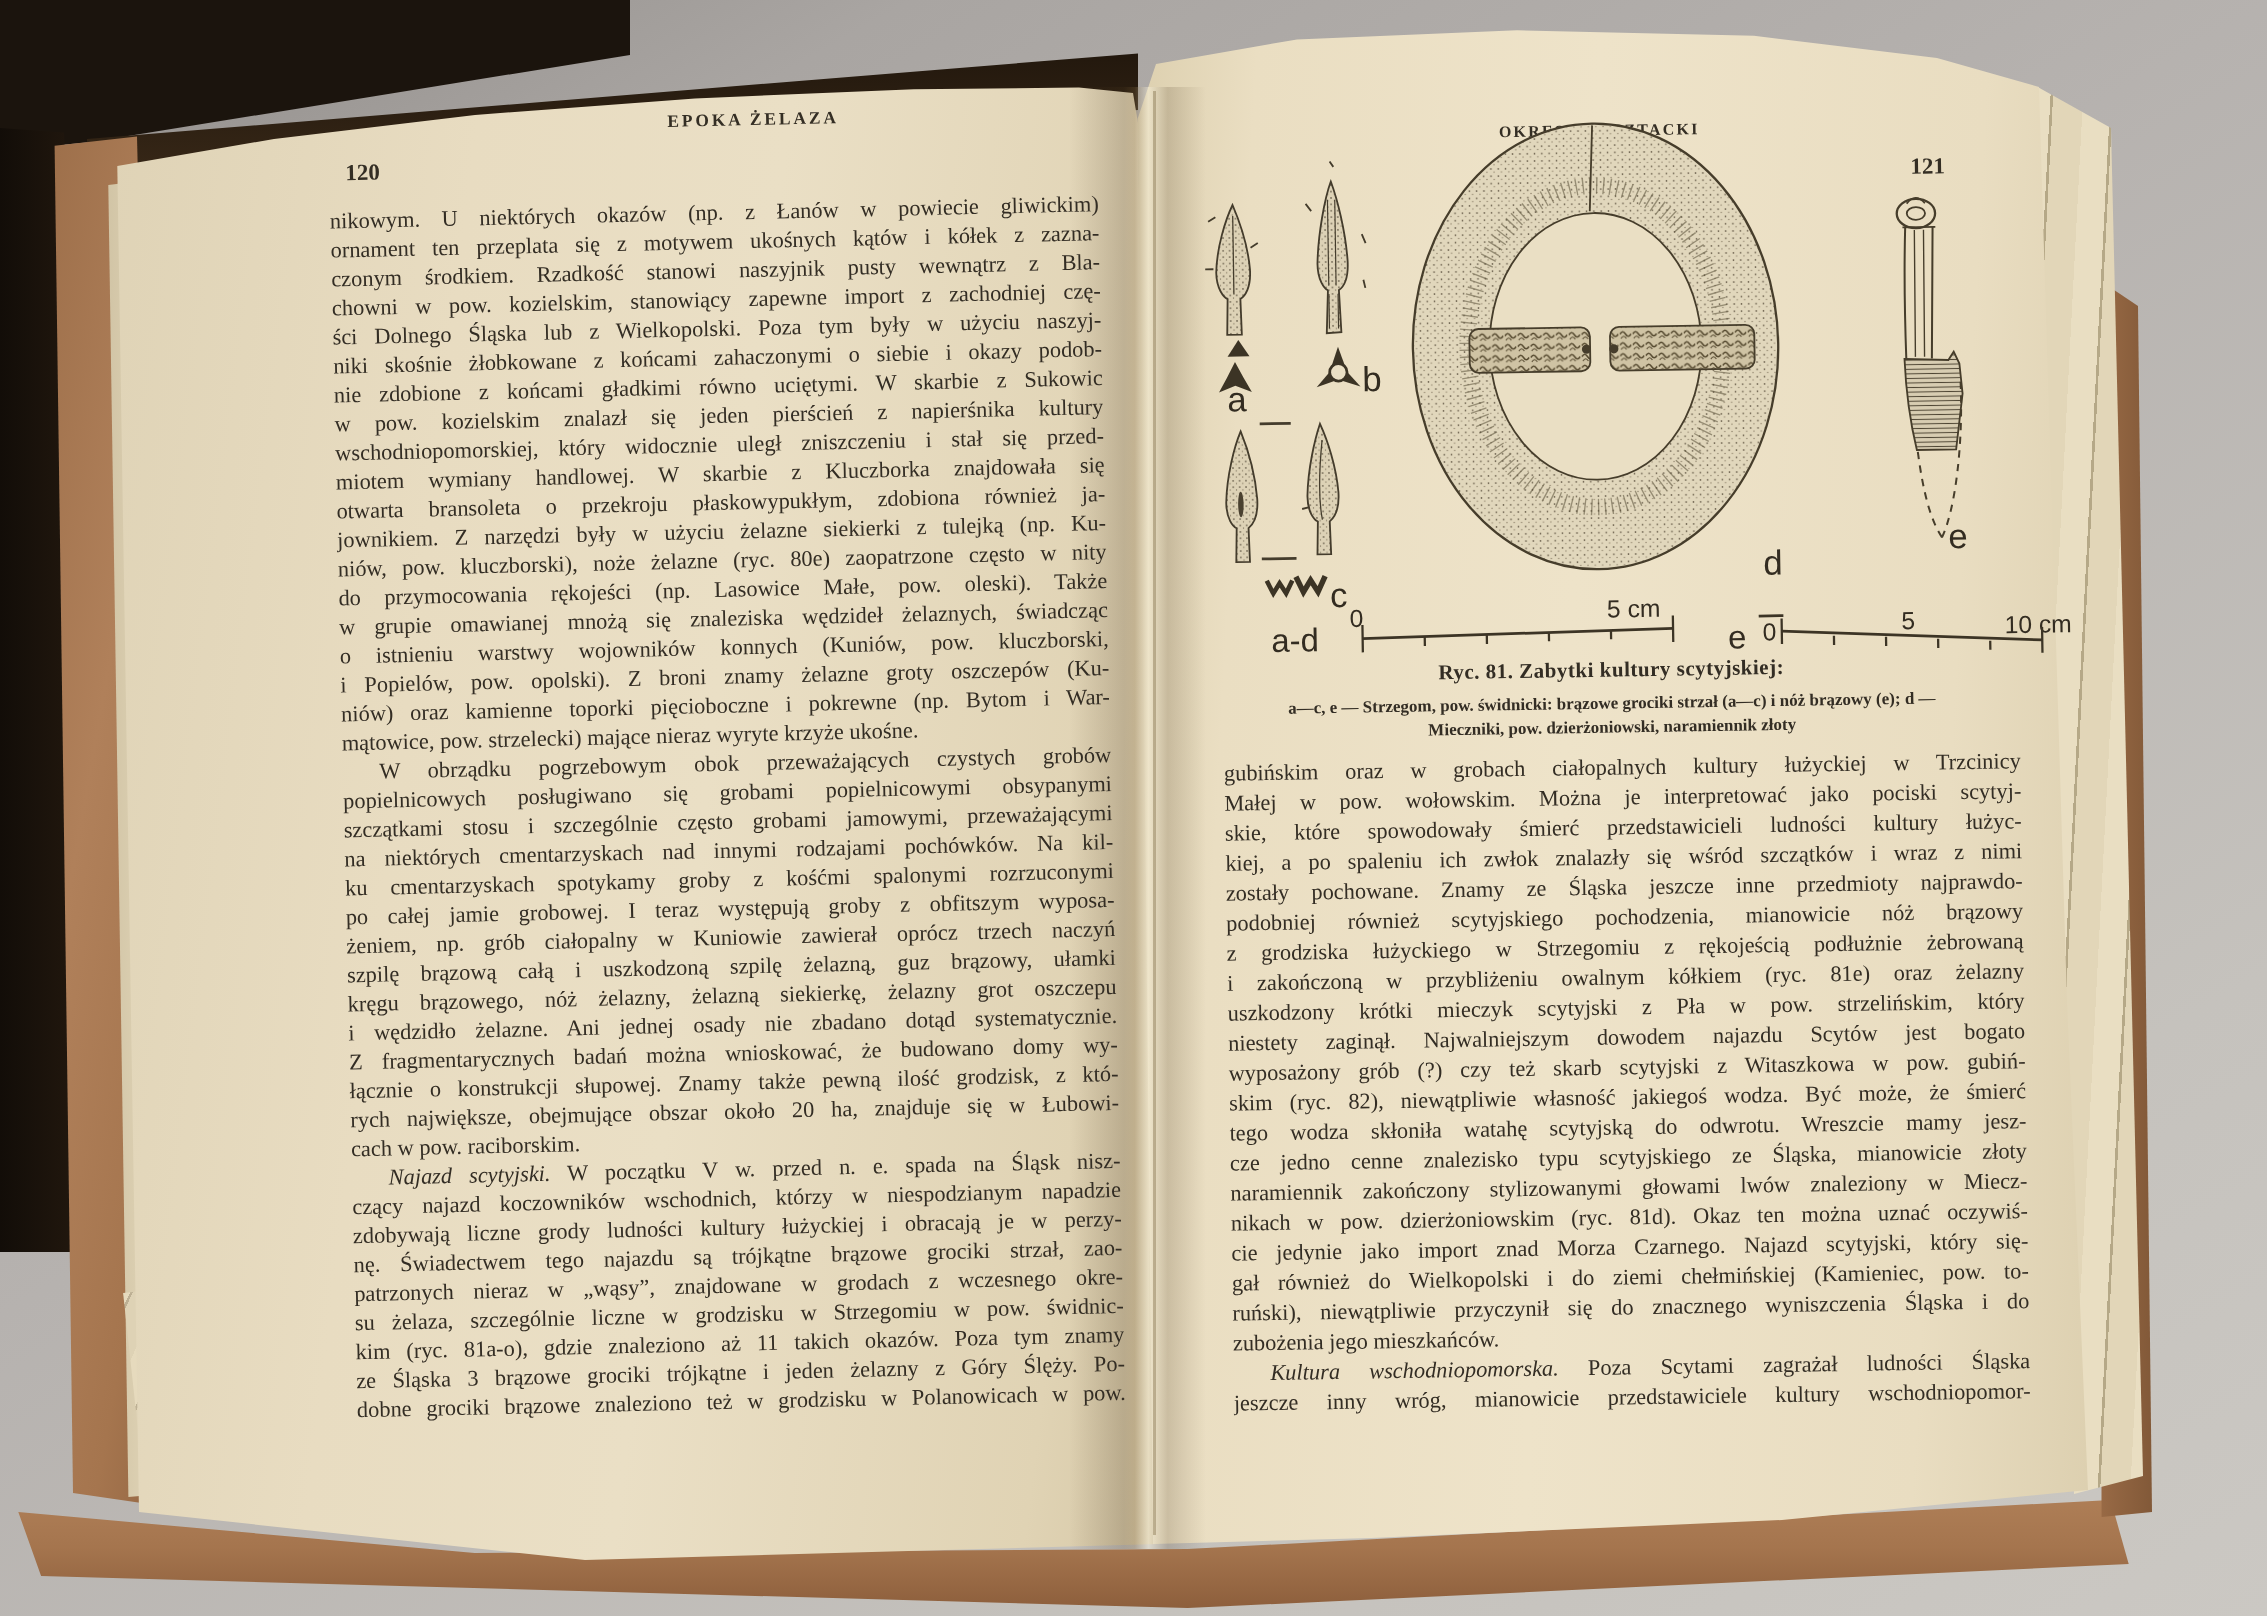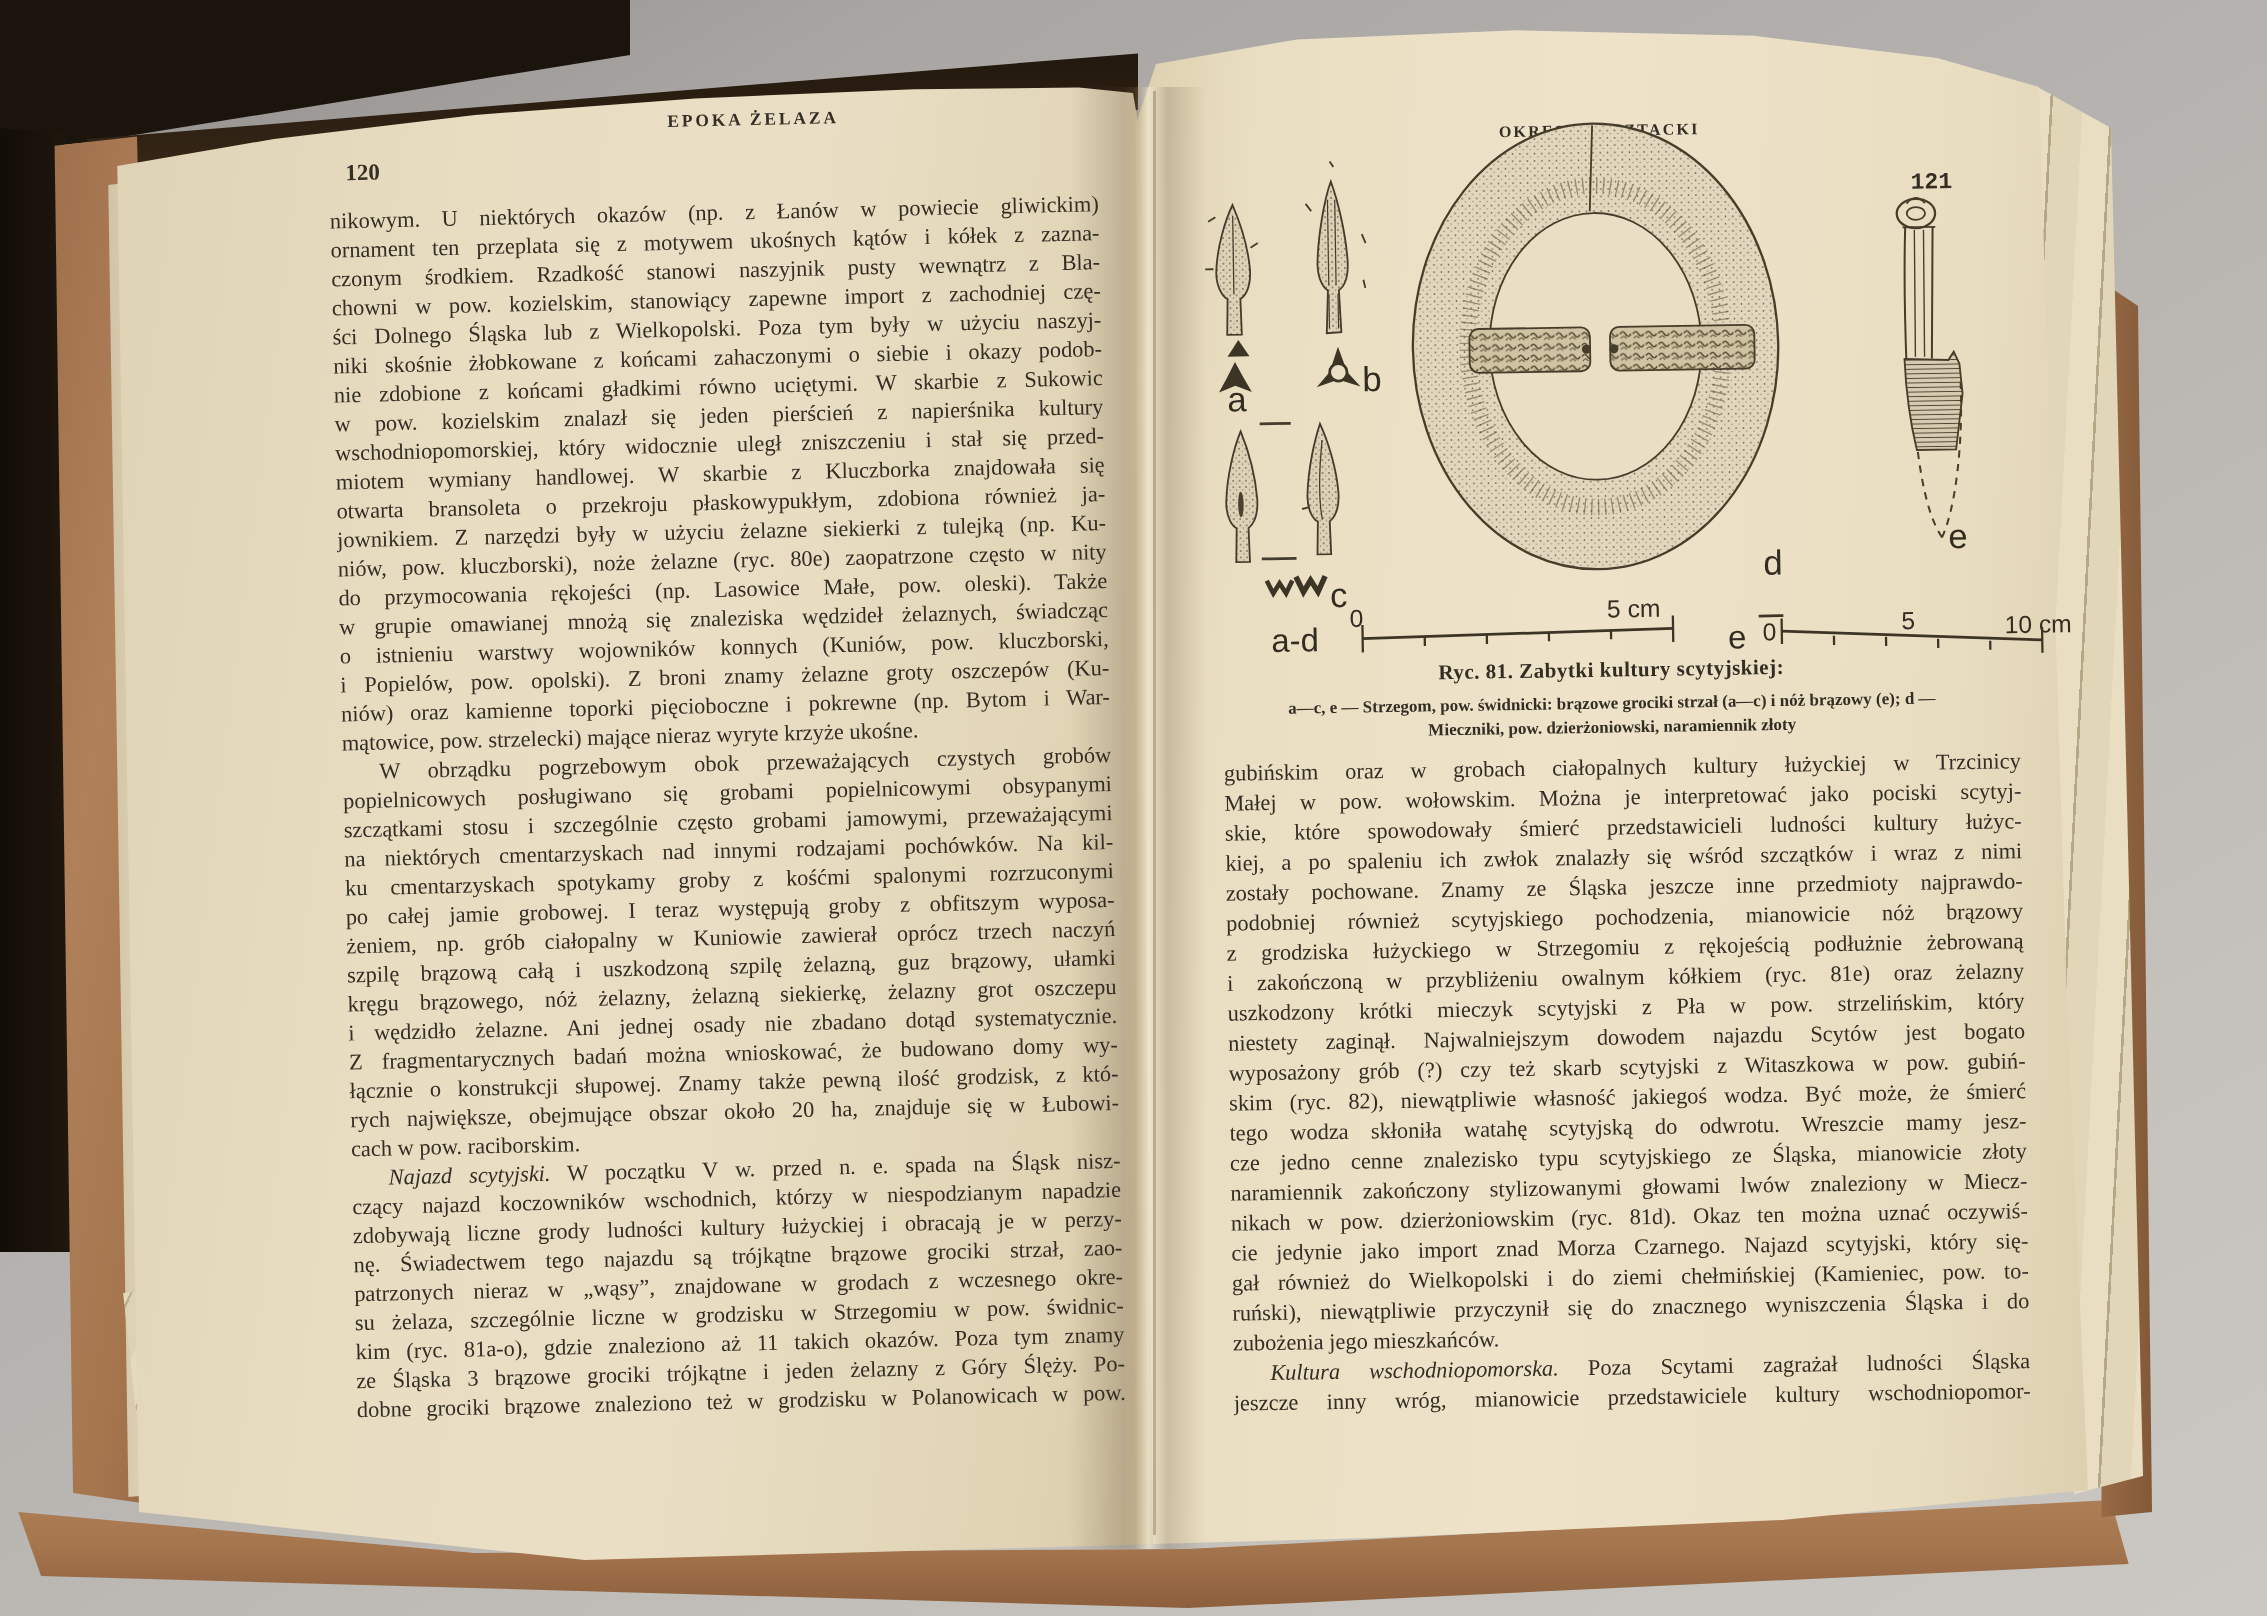--- a/index.html
+++ b/index.html
@@ -120,21 +120,21 @@
       <div class="tl" style="white-space: normal;">patrzonych nieraz w „wąsy”, znajdowane w grodach z wczesnego okre-</div>
       <div class="tl" style="white-space: normal;">su żelaza, szczególnie liczne w grodzisku w Strzegomiu w pow. świdnic-</div>
       <div class="tl" style="white-space: normal;">kim (ryc. 81a-o), gdzie znaleziono aż 11 takich okazów. Poza tym znamy</div>
       <div class="tl" style="white-space: normal;">ze Śląska 3 brązowe grociki trójkątne i jeden żelazny z Góry Ślęży. Po-</div>
       <div class="tl" style="white-space: normal;">dobne grociki brązowe znaleziono też w grodzisku w Polanowicach w pow.</div>
     </div>
 </div>
 
 <div class="abs" id="right-content">
   <div class="abs runhead" style="left:364px;top:111px;letter-spacing:2.2px;font-size:16px;">OKRES HALSZTACKI</div>
-  <div class="abs pagenum" style="left:775px;top:164px;font-family:Liberation Mono, monospace;">121</div>
+  <div class="abs pagenum" style="left:775px;top:148px;">121</div>
 
   <svg class="abs" style="left:46px;top:110px;" width="914" height="548" viewBox="0 0 1000 600">
     <defs>
       <pattern id="stip" width="7" height="7" patternUnits="userSpaceOnUse">
         <rect width="7" height="7" fill="#ddd2b6"></rect>
         <circle cx="2" cy="3" r="0.9" fill="#6e6350"></circle>
         <circle cx="5.5" cy="6" r="0.7" fill="#7a6f5a"></circle>
       </pattern>
       <pattern id="stipR" width="8" height="8" patternUnits="userSpaceOnUse">
         <rect width="8" height="8" fill="#e1d7bc"></rect>

